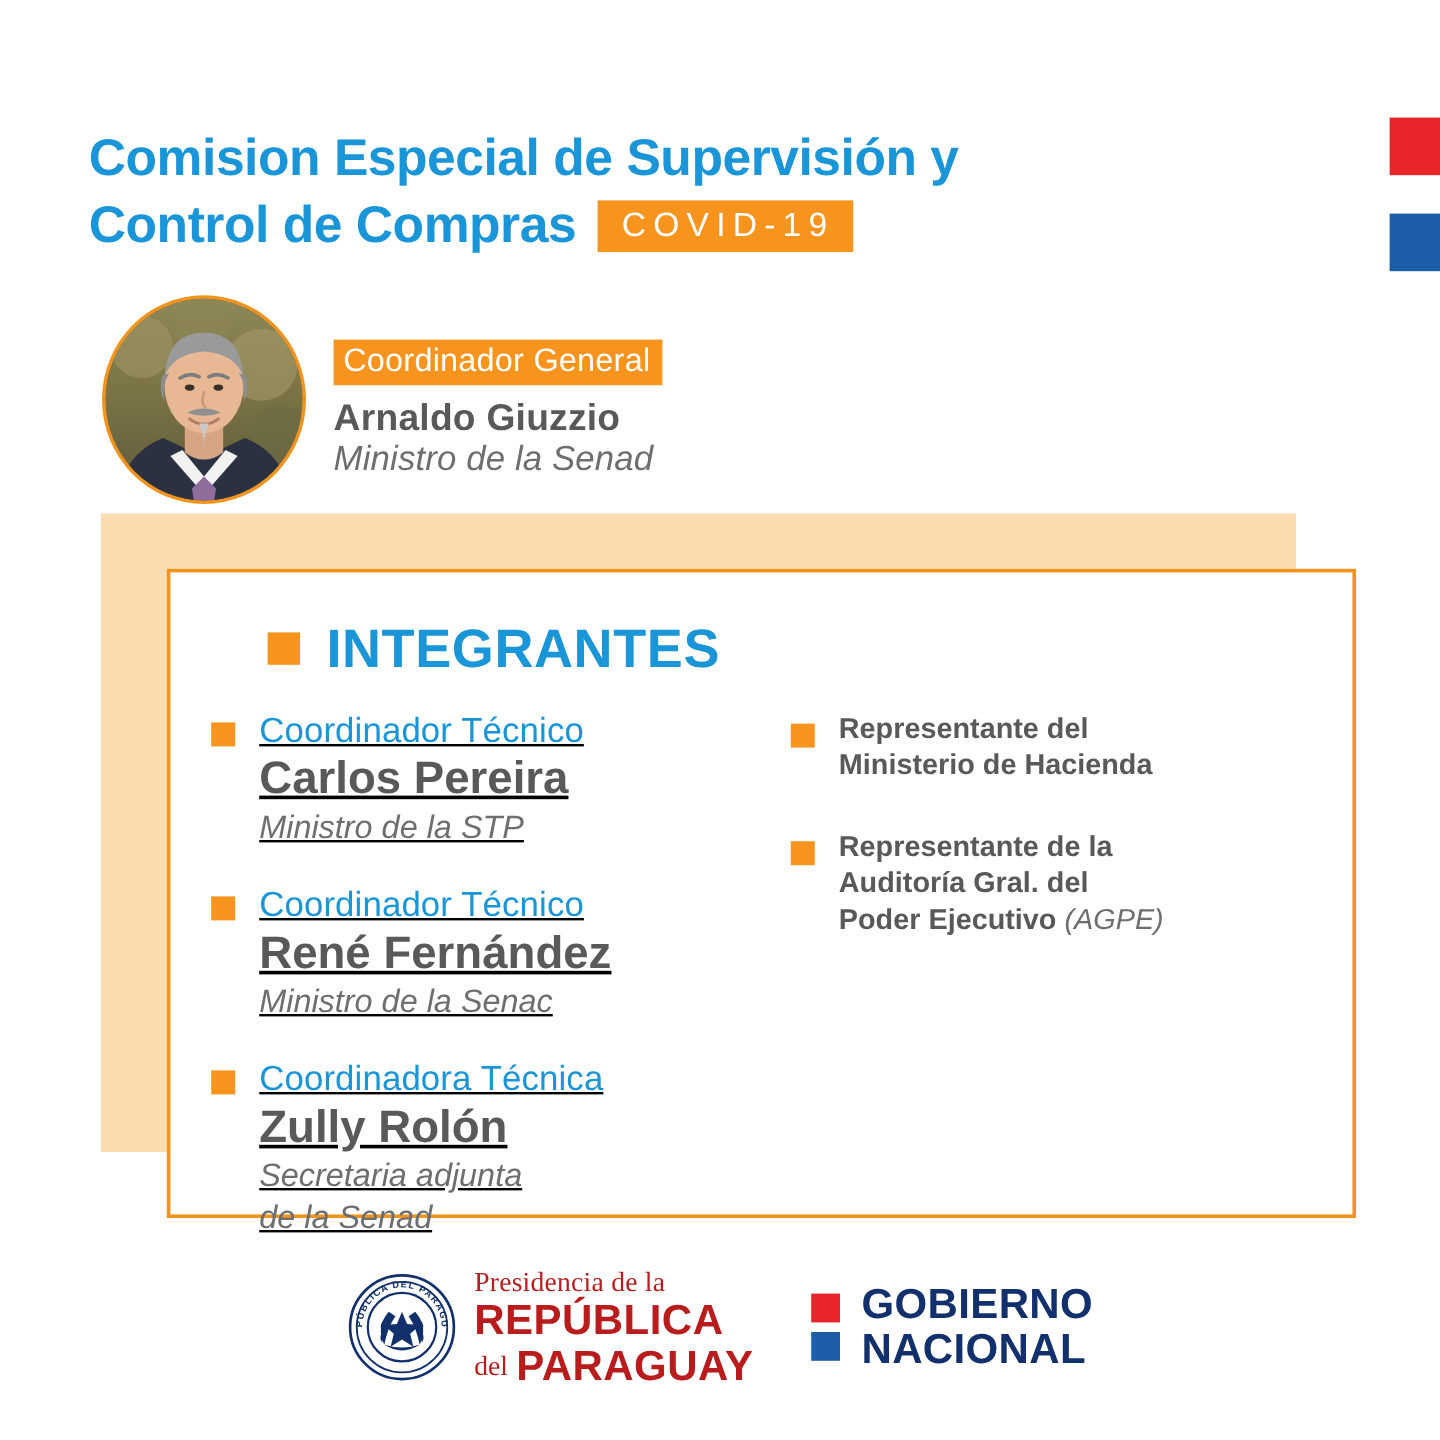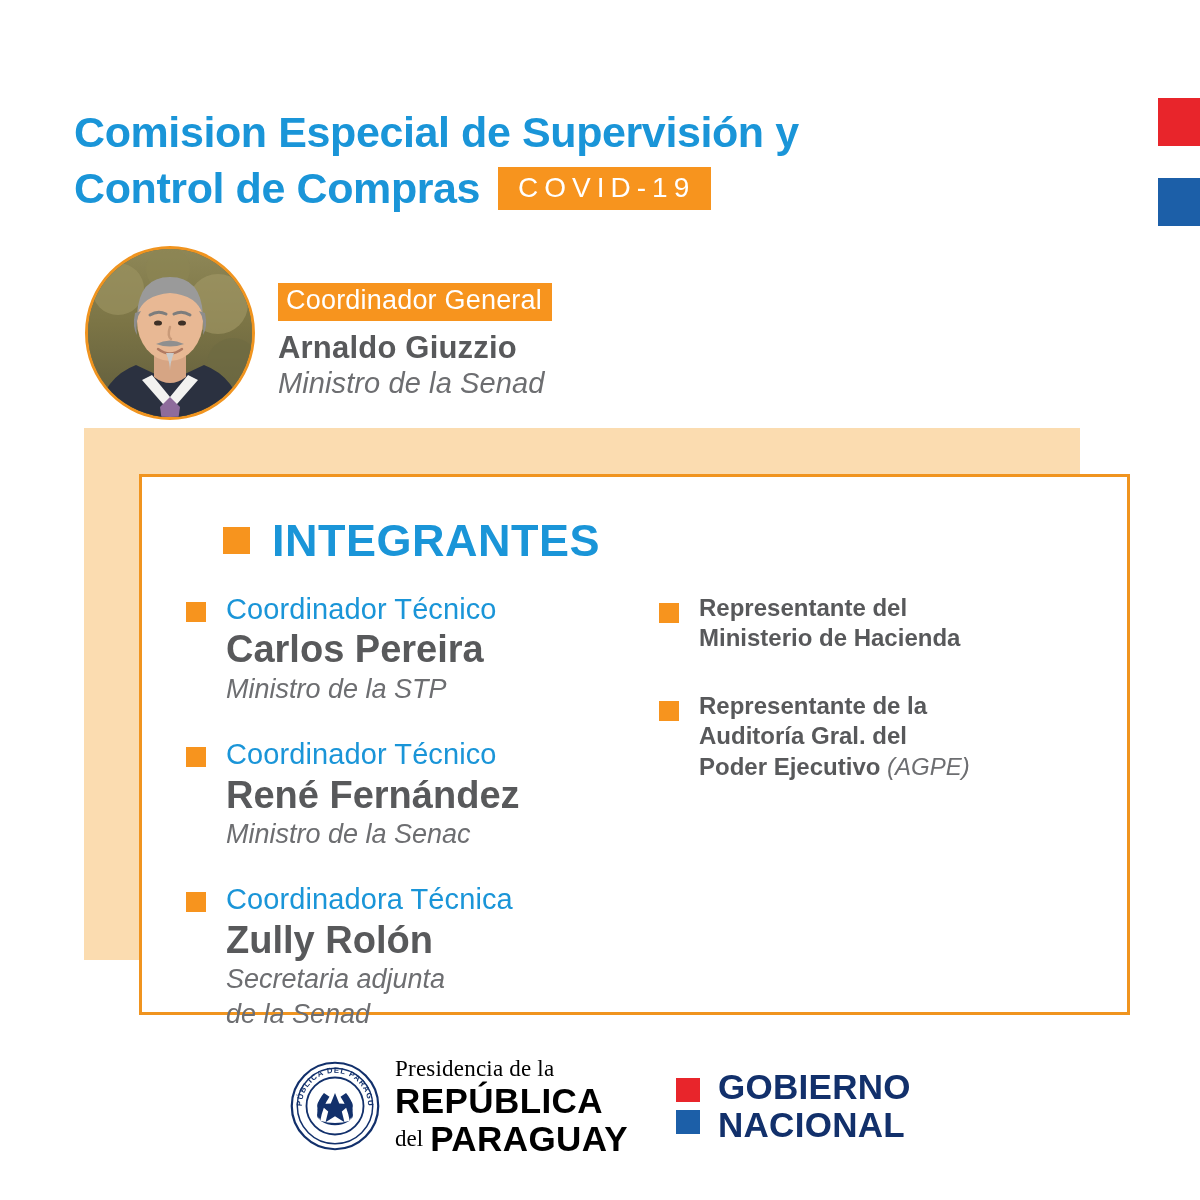--- a/index.html
+++ b/index.html
@@ -141,21 +141,21 @@
     font-size: 45px;
     font-weight: bold;
     color: #1A95D8;
     letter-spacing: 0.5px;
     line-height: 1;
   }
 
   .col {
     position: absolute;
   }
-  .col-left  { left: 186px; top: 593px; width: 420px; }
+  .col-left  { left: 176px; top: 593px; width: 420px; text-decoration: underline; }
   .col-right { left: 659px; top: 593px; width: 440px; }
 
   .entry {
     display: flex;
     gap: 20px;
     margin-bottom: 31px;
   }
   .bullet-sm {
     width: 20px;
     height: 20px;
@@ -208,21 +208,21 @@
     display: flex;
     align-items: center;
     justify-content: center;
     gap: 0;
   }
   .f-seal { width: 92px; height: 92px; flex: 0 0 auto; }
   .f-seal svg { display: block; width: 100%; height: 100%; }
 
   .f-presidencia {
     margin-left: 14px;
-    color: #000000;
+    color: #b91c1c;
     line-height: 1;
   }
   .fp-1 {
     font-family: "Liberation Serif", serif;
     font-size: 23px;
     letter-spacing: 0.2px;
   }
   .fp-2 {
     font-size: 35px;
     font-weight: bold;

